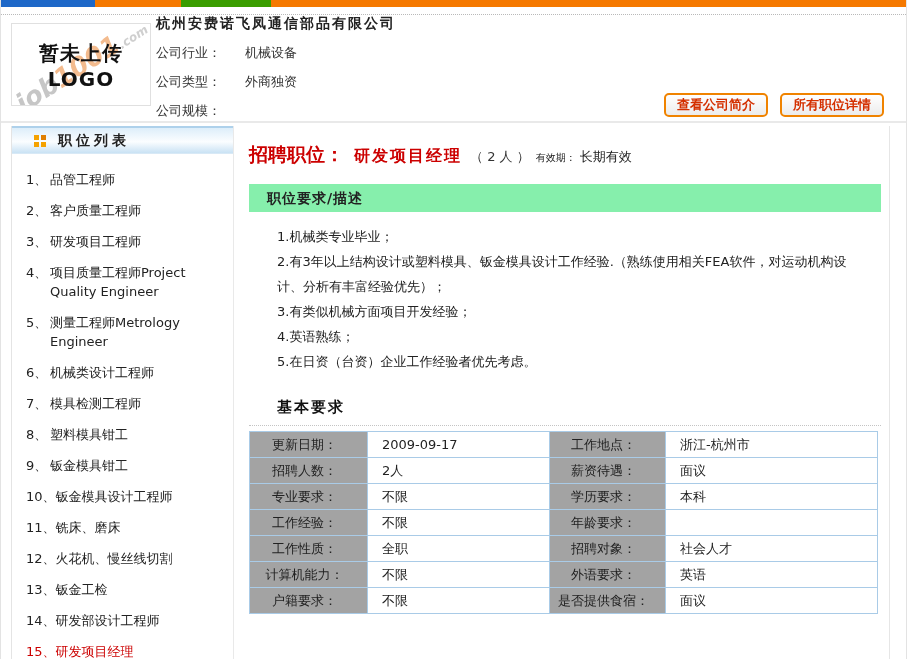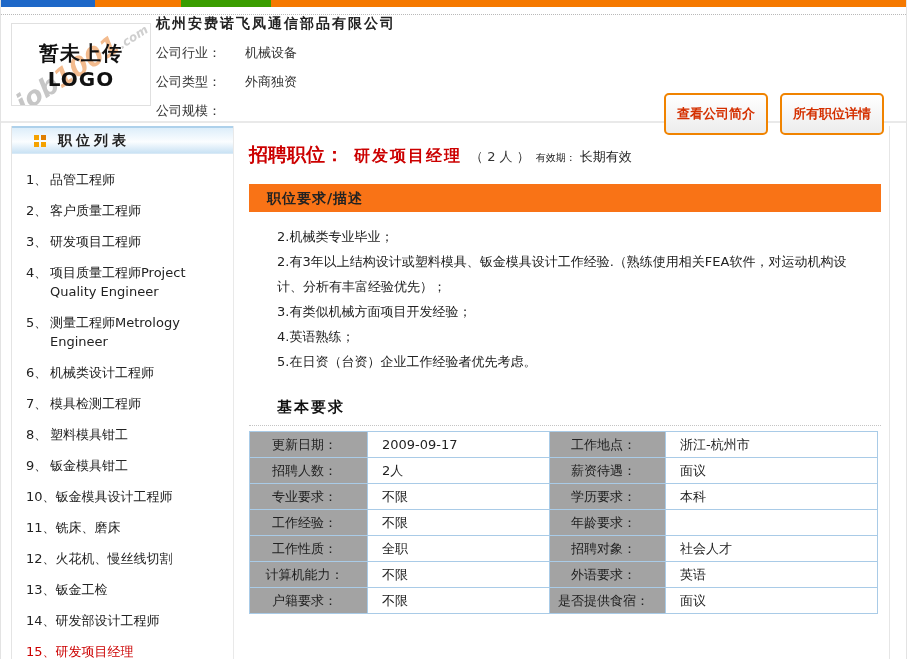--- a/index.html
+++ b/index.html
@@ -28,21 +28,21 @@
   .logo-text { position:absolute; left:0; right:0; top:50%; transform:translateY(-50%);
                text-align:center; font-weight:bold; font-size:20px; color:#111; letter-spacing:1px; }
   .company { position:absolute; left:155px; top:0; }
   .company-name { font-size:14px; font-weight:bold; color:#222; letter-spacing:2px; }
   .company-field { font-size:13px; color:#333; margin-top:11px; }
   .company-field .cf-label { color:#333; margin-right:24px; }
   .header-btns { position:absolute; right:22px; top:78px; display:flex; gap:12px; }
   .btn-orange { display:inline-block; border:2px solid #f08300; border-radius:5px;
                 background:linear-gradient(#ffffff,#ececec); font-weight:bold; cursor:pointer;
                 font-family:"DejaVu Sans","Liberation Sans",sans-serif; }
-  .hdr-btn { color:#d43000; font-size:13px; padding:10px 11px; }
+  .hdr-btn { color:#d43000; font-size:13px; padding:1px 11px; }
 
   
   .sidebar { position:absolute; left:10px; top:126px; width:223px; bottom:0;
              border-left:1px solid #e4e4e4; border-right:1px solid #e9e9e9; background:#fff; }
   .sidebar-header { height:28px; border-top:2px solid #aed1eb; border-bottom:1px solid #d8e9f6;
                     background:linear-gradient(#ddeefa, #fbfdff 55%, #c9e2f4);
                     display:flex; align-items:center; }
   .grid-icon { width:12px; height:12px; margin-left:22px; display:grid;
                grid-template-columns:5px 5px; grid-template-rows:5px 5px; gap:2px; }
   .grid-icon i { background:#f5a200; }
@@ -56,21 +56,21 @@
 
   
   .main { position:absolute; left:248px; top:126px; width:632px; }
   .v-line { position:absolute; left:888px; top:126px; bottom:0; border-left:1px solid #e6e6e6; }
   .job-line { margin-top:16px; font-size:13px; color:#222; }
   .jl-label { color:#cc0000; font-weight:bold; font-size:19px; }
   .jl-title { color:#cc0000; font-weight:bold; font-size:16px; margin:0 8px 0 10px; letter-spacing:2px; }
   .jl-count { color:#333; font-size:13px; margin-right:6px; }
   .jl-valid-label { color:#222; font-size:10px;font-family:Liberation Mono, monospace; }
   .jl-valid-value { color:#222; font-size:13px; margin-left:4px; }
-  .section-bar { margin-top:16px; height:28px; line-height:28px; background:#f97316;
+  .section-bar { margin-top:16px; height:28px; line-height:28px; background:#86efac;
                  padding-left:18px; font-size:14px; font-weight:bold; color:#222; letter-spacing:1px; }
   .desc { margin-top:12px; padding-left:28px; width:612px; font-size:13px;
           line-height:25px; color:#222; }
   .basic-title { margin-top:24px; padding-left:28px; font-size:15px; font-weight:bold; color:#111;
                  letter-spacing:2px; padding-bottom:8px; border-bottom:1px dotted #c4c4c4; }
   table.req { margin-top:5px; border-collapse:collapse; width:628px; table-layout:fixed; }
   table.req td { border:1px solid #a9cbe7; height:26px; font-size:13px; color:#222;
                  overflow:hidden; white-space:nowrap; }
   td.lab { background:#a3a3a3; text-align:center; padding-right:8px; }
   td.val { background:#fff; text-align:left; padding-left:14px; }
@@ -191,21 +191,21 @@
   <div class="v-line"></div>
 
   <div class="main">
     <div class="job-line">
       <span class="jl-label">招聘职位：</span><span class="jl-title">研发项目经理</span><span class="jl-count">（ 2 人 ）</span><span class="jl-valid-label">有效期：</span><span class="jl-valid-value">长期有效</span>
     </div>
 
     <div class="section-bar">职位要求/描述</div>
 
     <div class="desc">
-      <div>2.机械类专业毕业；</div>
+      <div>1.机械类专业毕业；</div>
       <div>2.有3年以上结构设计或塑料模具、钣金模具设计工作经验.（熟练使用相关FEA软件，对运动机构设计、分析有丰富经验优先）；</div>
       <div>3.有类似机械方面项目开发经验；</div>
       <div>4.英语熟练；</div>
       <div>5.在日资（台资）企业工作经验者优先考虑。</div>
     </div>
 
     <div class="basic-title">基本要求</div>
 
     <table class="req">
       <colgroup>

